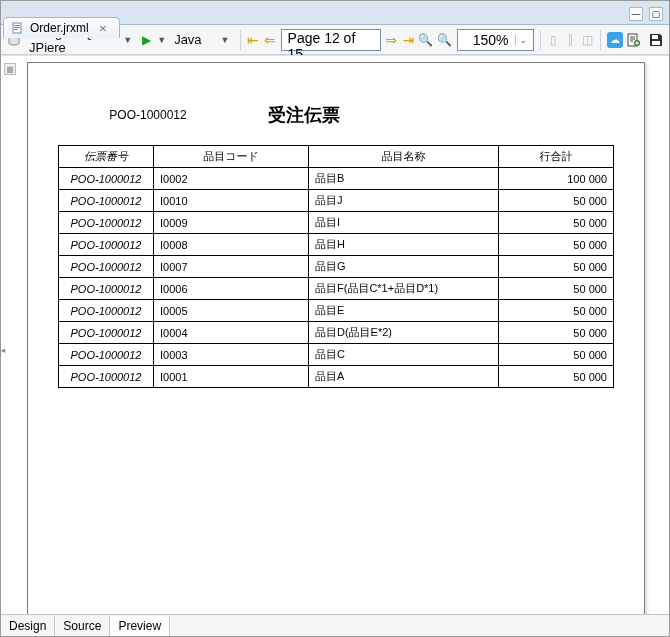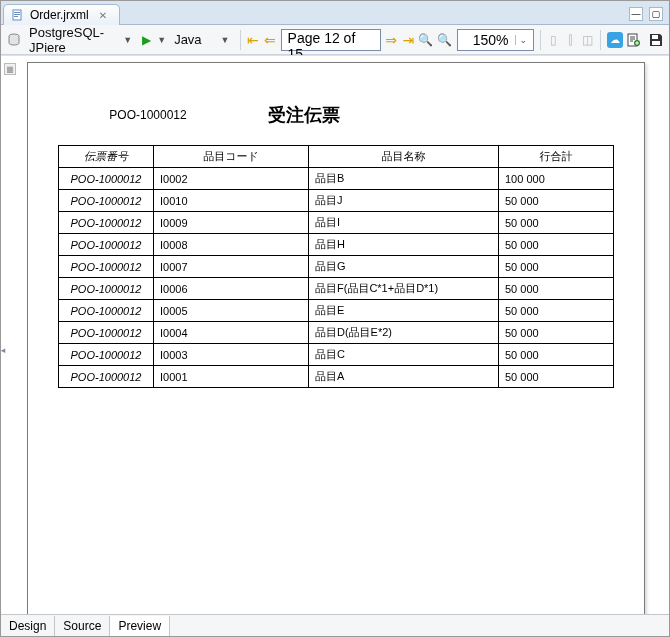--- a/index.html
+++ b/index.html
@@ -1,19 +1,19 @@
 <!DOCTYPE html>
 <html><head>
 <meta charset="utf-8">
 <style>
   * { box-sizing: border-box; }
   html, body { margin:0; padding:0; font-family: Arial, "Hiragino Sans", "Meiryo", sans-serif; font-size:12px; background:#fff; }
   .window { width:670px; height:637px; border:1px solid #999; display:flex; flex-direction:column; background:#eef2f7; position:relative; }
   .tabbar { height:24px; display:flex; align-items:flex-end; background:#d9e6f2; border-bottom:1px solid #a8b8cc; padding-left:2px; }
-  .tab { background:linear-gradient(#fdfdfd,#eaf1f8); border:1px solid #a8b8cc; border-bottom:none; border-radius:5px 5px 0 0; padding:3px 10px 3px 8px; font-size:12px; display:flex; align-items:center; gap:6px; position:relative; top:1px; }
+  .tab { background:linear-gradient(#fdfdfd,#eaf1f8); border:1px solid #a8b8cc; border-bottom:none; border-radius:5px 5px 0 0; padding:3px 10px 3px 8px; font-size:12px; display:flex; align-items:center; gap:6px; position:relative; top:14px; }
   .tab .icon { width:12px; height:12px; display:inline-flex; align-items:center; justify-content:center; }
   .tab .close { width:10px; height:10px; font-size:10px; color:#777; margin-left:4px; }
   .pane-ctrls { margin-left:auto; display:flex; gap:6px; padding:3px 6px; }
   .pane-ctrls span { width:14px; height:14px; border:1px solid #a8b8cc; background:#fff; font-size:9px; display:flex; align-items:center; justify-content:center; }
   .toolbar { height:30px; background:#f5f6f7; border-bottom:1px solid #ccd3dc; display:flex; align-items:center; padding:0 6px; gap:4px; }
   .tb-drop { color:#0a0a0a; font-size:13px; display:flex; align-items:center; gap:19px; padding:2px 4px; }
   .drop-caret { font-size:9px; color:#555; }
   .tb-btn { width:18px; height:18px; display:flex; align-items:center; justify-content:center; }
   .tb-sep { width:1px; height:20px; background:#ccd3dc; margin:0 2px; }
   .nav-arrow { font-size:14px; color:#d9a400; }
@@ -32,21 +32,21 @@
   .page { position:absolute; left:26px; top:6px; width:618px; height:580px; background:#fff; border:1px solid #7a7a7a; box-shadow:2px 2px 3px rgba(0,0,0,0.15); padding:40px 30px 0 30px; }
   .rpt-head { display:flex; align-items:center; margin-bottom:18px; }
   .rpt-docno { width:180px; text-align:center; font-size:12px; }
   .rpt-title { flex:1; text-align:left; font-size:18px; font-weight:bold; padding-left:30px; }
   table.rpt { border-collapse:collapse; width:100%; font-size:11px; }
   table.rpt th, table.rpt td { border:1px solid #000; padding:3px 6px; height:20px; }
   table.rpt th { font-weight:normal; text-align:center; }
   .col-slip { width:95px; text-align:center;font-style:italic; }
   .col-code { width:155px; text-align:left; }
   .col-name { width:190px; text-align:left; }
-  .col-amt  { width:auto; }
+  .col-amt  { width:auto; text-align:right; }
   .total-row td { text-align:center; }
   .total-row .amt { text-align:right; font-size:13px; }
   .bottom-tabs { height:22px; background:#f5f6f7; border-top:1px solid #c5c5c5; display:flex; align-items:center; }
   .bottom-tabs .btab { padding:3px 8px; font-size:12px; border-right:1px solid #c5c5c5; }
   .bottom-tabs .btab.active { background:#fff; }
   .edge-handle { position:absolute; left:-1px; top:50%; width:6px; height:30px; display:flex; align-items:center; justify-content:center; color:#7a8ca3; font-size:9px; }
 </style>
 </head>
 <body>
 

